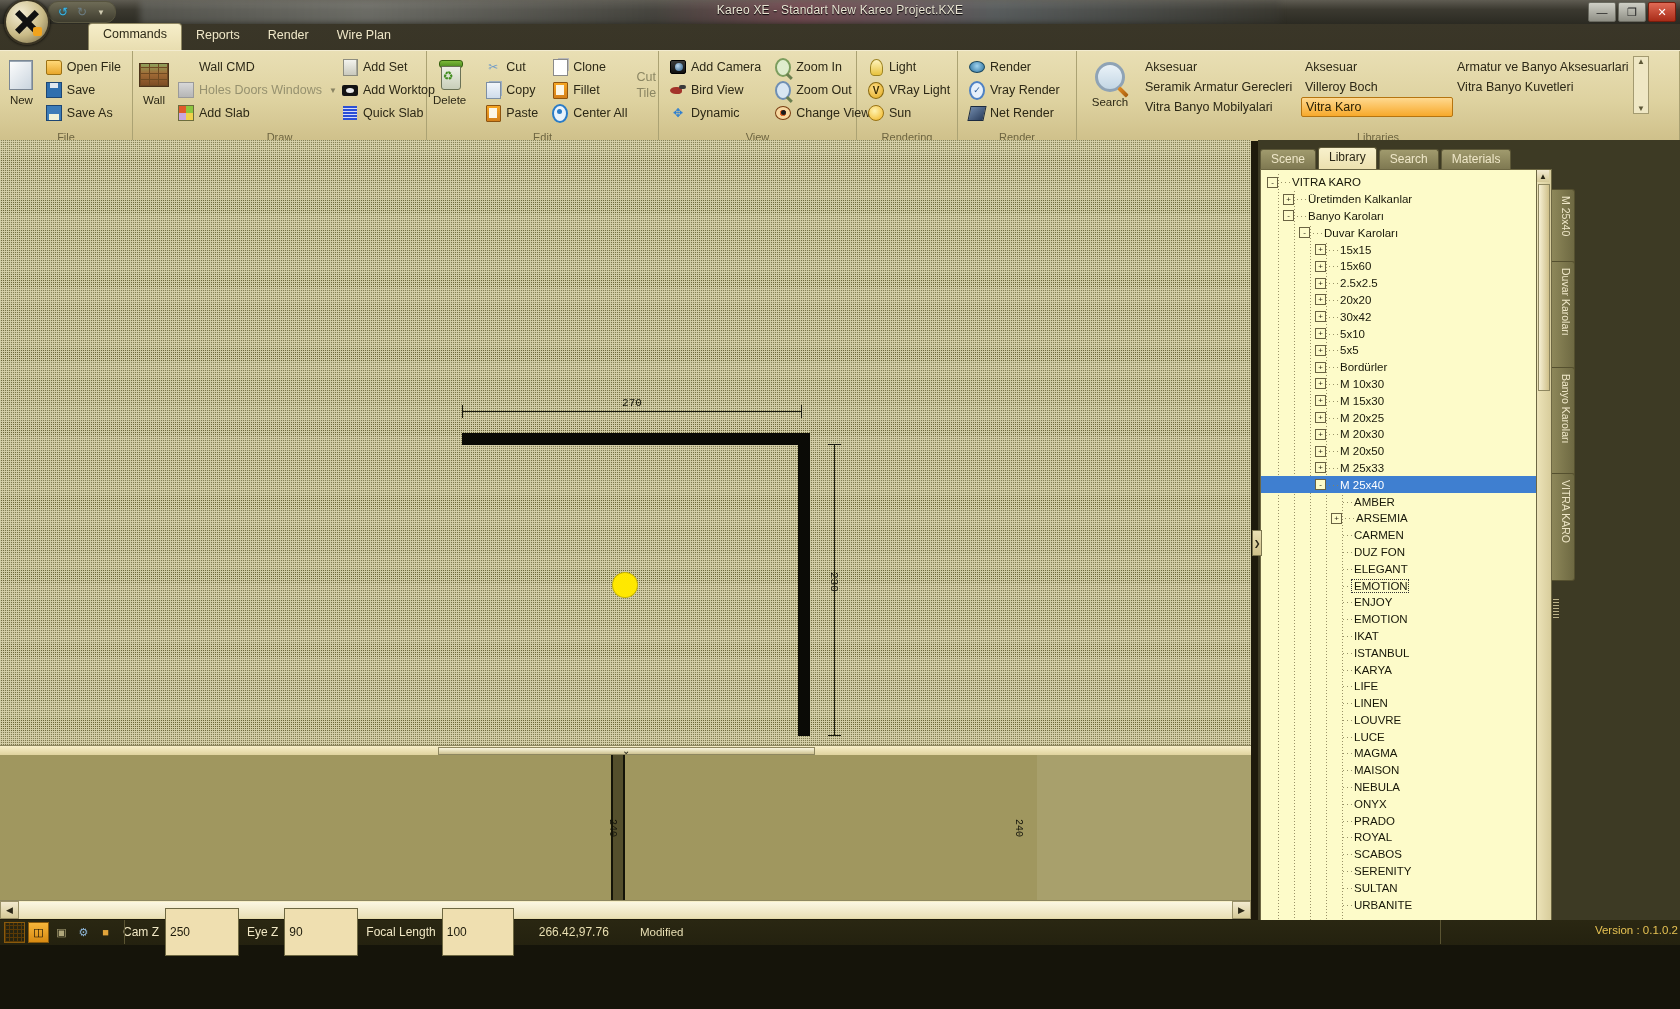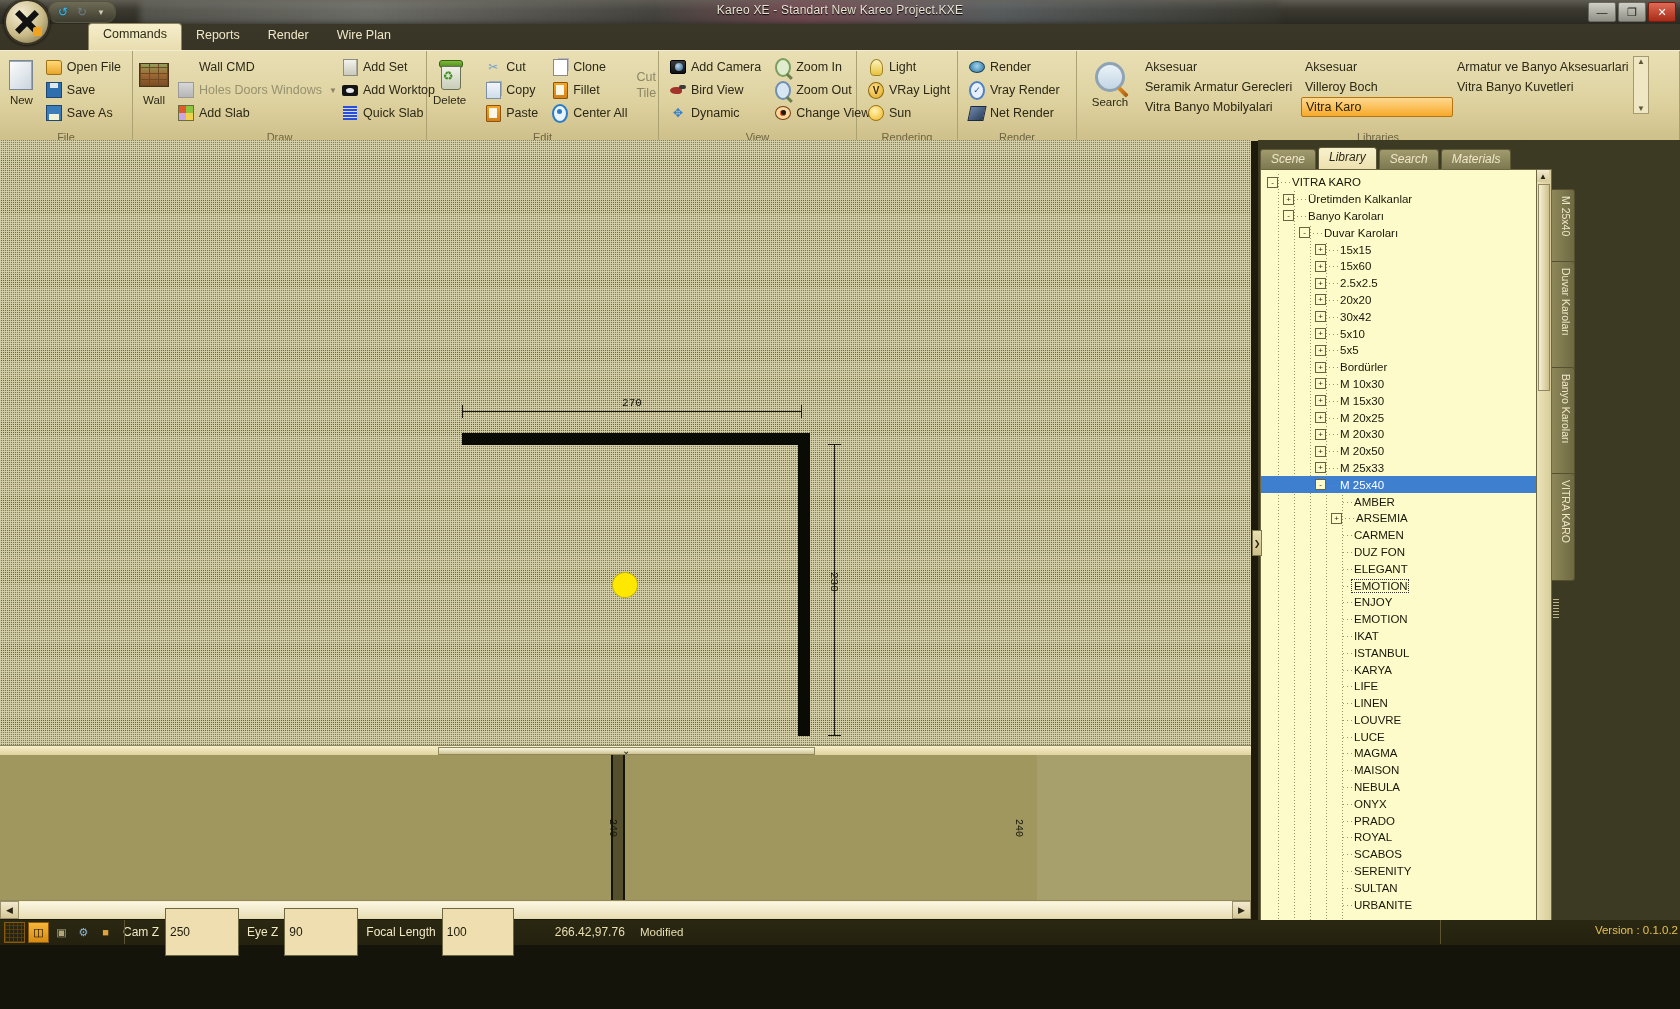--- a/index.html
+++ b/index.html
@@ -170,21 +170,21 @@
   .v3-edge2{position:absolute;left:623px;top:0;width:2px;height:145px;background:#141408;}
   .v3dim{font-size:10px;color:#13130a;font-family:"Liberation Mono",monospace;writing-mode:vertical-rl;}
   .hscroll{position:absolute;left:0;top:900px;width:1251px;height:18px;
     background:linear-gradient(180deg,#f7efc8,#e4d9a8);border-top:1px solid #8e8760;display:flex;align-items:center;}
   .hscroll .arw{width:17px;height:16px;display:flex;align-items:center;justify-content:center;font-size:9px;color:#2a2616;
     background:linear-gradient(180deg,#f3ead0,#d5c997);border:1px solid #9a9168;}
   .hscroll .thumb{flex:1;height:16px;background:linear-gradient(180deg,#fbf6e2,#e9dfb6);}
 
   
   .rpanel{position:absolute;left:1258px;top:140px;width:422px;height:840px;background:#3d3a24;}
-  .panel-tabs{position:absolute;left:2px;top:10px;height:20px;display:flex;align-items:flex-end;gap:0;font-style:italic;}
+  .panel-tabs{position:absolute;left:2px;top:10px;height:20px;display:flex;align-items:flex-end;gap:0;}
   .ptab{height:18px;padding:2px 10px 0 10px;font-size:12px;color:#efe7c8;
     background:linear-gradient(180deg,#a09a6d,#7d7750);border:1px solid #5d5838;border-bottom:none;border-radius:3px 3px 0 0;margin-right:2px;}
   .ptab.active{background:linear-gradient(180deg,#f8f1cc,#ece0ae);color:#2b2716;height:20px;}
   .treebox{position:absolute;left:2px;top:29px;width:276px;height:795px;background:#fdfbc9;border:1px solid #6d6743;overflow:hidden;}
   .tree{position:relative;padding:4px 0 0 0;}
   .trow{height:16.8px;display:flex;align-items:center;font-size:11.5px;color:#171708;white-space:nowrap;}
   .trow.sel{background:#3f7fd0;color:#fff;}
   .tbox{width:9px;height:9px;border:1px solid #6a6343;background:#fdfbc9;margin-right:2px;
     display:flex;align-items:center;justify-content:center;font-size:8px;line-height:7px;color:#2a2614;flex:0 0 9px;}
   .tdots{width:10px;color:#8a835a;font-size:9px;letter-spacing:1px;flex:0 0 10px;}
@@ -212,21 +212,21 @@
     background:linear-gradient(180deg,#2a2712 0%,#1d1b0c 60%,#15140a 100%);}
   .sb-row{position:absolute;left:0;top:0;width:1680px;height:24px;display:flex;align-items:center;}
   .sb-icons{display:flex;align-items:center;gap:3px;padding-left:4px;}
   .sbi{width:19px;height:19px;border:1px solid #4f4a2b;display:flex;align-items:center;justify-content:center;font-size:11px;}
   .sbi.on{background:linear-gradient(180deg,#f7b63a,#d88a12);border-color:#8a5a0c;}
   .sbi.grid{background:linear-gradient(180deg,#f7b63a,#d88a12);border-color:#8a5a0c;
      background-image:repeating-linear-gradient(0deg,#5a3a06 0 1px,transparent 1px 4px),repeating-linear-gradient(90deg,#5a3a06 0 1px,transparent 1px 4px);}
   .sb-lab{color:#f0e7c4;font-size:12px;padding:0 6px 0 8px;white-space:nowrap;}
   .sb-in{height:18px;background:#efdfb0;border:1px solid #6e6842;color:#1d1a0b;font-size:12px;
     padding:14px 4px;display:flex;align-items:center;}
-  .sb-coord{color:#e9dfb2;font-size:12px;padding-left:25px;margin-left:16px;}
+  .sb-coord{color:#e9dfb2;font-size:12px;padding-left:25px;}
   .sb-modified{color:#e8dfb4;font-size:11.5px;}
   .sb-version{position:absolute;right:0;top:4px;color:#e6c253;font-size:11.5px;padding-right:2px;}
   .sb-bottom{position:absolute;left:0;bottom:0;width:1680px;height:64px;background:#15140a;}
   .sb-line{position:absolute;left:124px;top:0;width:1px;height:24px;background:#5a5432;}
   .sb-line2{position:absolute;left:1440px;top:0;width:1px;height:24px;background:#5a5432;}
 </style>
 </head>
 <body>
 
 <div id="app">

